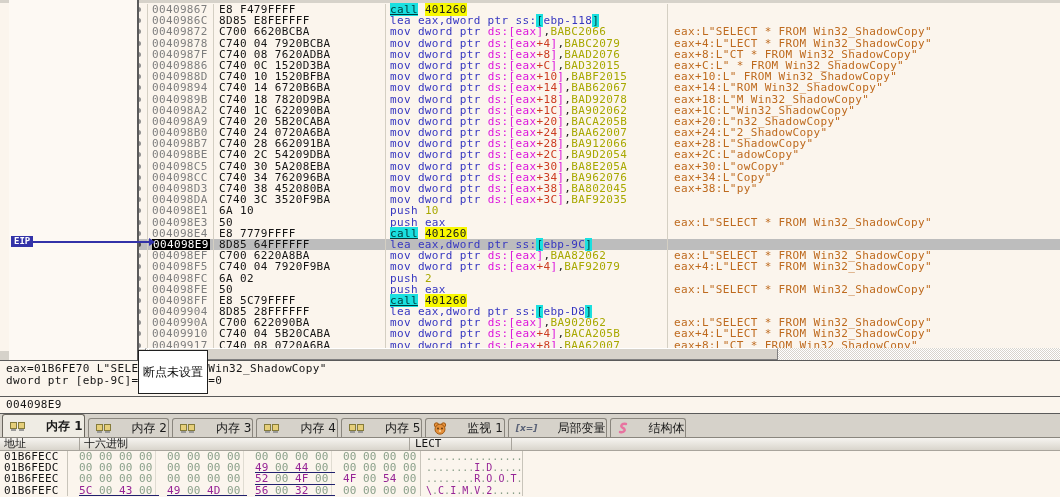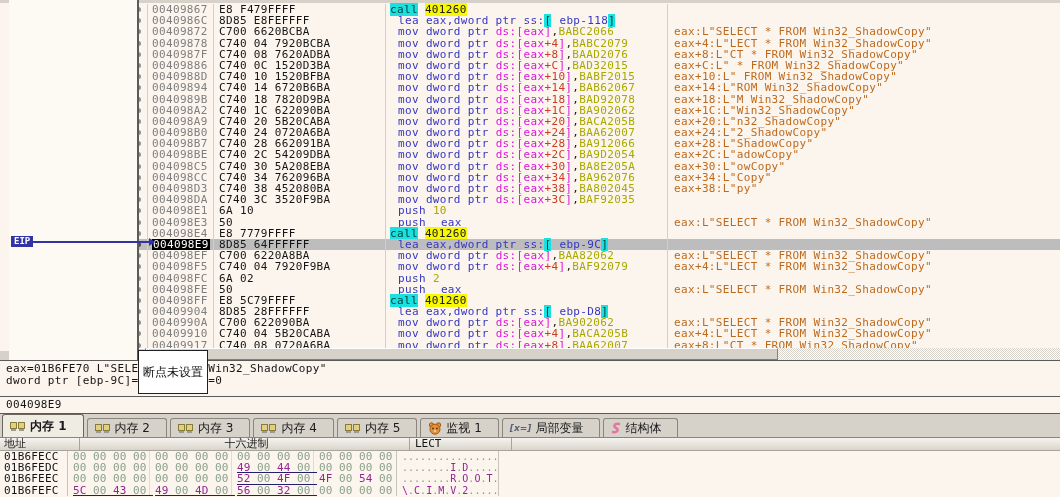--- a/index.html
+++ b/index.html
@@ -20,26 +20,26 @@
   .drow{display:flex;height:11.2px;align-items:center;position:relative;}
   .drow.eip{background:var(--eip_row_bg);}
   .dotcell{width:16px;height:11.2px;flex:0 0 16px;border-right:1px solid #d4cfc3;position:relative;}
   .dot{position:absolute;left:4px;top:3px;width:5px;height:5px;border-radius:50%;background:#8f8f8f;}
   .eip .dot{background:#4a4a4a;}
   .daddr{flex:0 0 66px;width:66px;font:11px/11.2px "DejaVu Sans Mono",monospace;letter-spacing:.35px;color:var(--address_gray);padding-left:4px;border-right:1px solid #d4cfc3;height:11.2px;}
   .daddr .chip{display:inline-block;background:#000;color:#fff;padding:0 1px;}
   .dbytes{flex:0 0 172px;width:172px;font:11px/11.2px "DejaVu Sans Mono",monospace;letter-spacing:.35px;color:var(--opcode);padding-left:5px;border-right:1px solid #d4cfc3;height:11.2px;}
   .dcode{flex:0 0 282px;width:282px;font:11px/11.2px "DejaVu Sans Mono",monospace;letter-spacing:.35px;padding-left:4px;border-right:1px solid #d4cfc3;height:11.2px;white-space:pre;}
   .dcomment{flex:1;font:11px/11.2px "DejaVu Sans Mono",monospace;letter-spacing:.35px;color:var(--comment);padding-left:6px;height:11.2px;white-space:pre;}
-  .tk-mn{color:var(--mnemonic);margin-left:8px;}
+  .tk-mn{color:var(--mnemonic);}
   .tk-seg{color:var(--pointer);}
   .tk-off{color:var(--offset);}
   .tk-val{color:var(--value);}
   .tk-pn{color:#1a1a1a;}
-  .tk-callh{color:#062;background:var(--call_bg);color:#003c3c;}
+  .tk-callh{color:#062;background:var(--call_bg);color:#003c3c;text-decoration:underline;}
   .tk-addrh{color:#1a1a1a;background:var(--calladdr_bg);}
   .tk-hbr{color:#003c3c;background:var(--call_bg);}
 
   
   #eip-marker{position:absolute;left:0;top:236px;width:146px;height:11.2px;z-index:3;display:flex;align-items:center;}
   #eip-box{background:var(--eip_accent);color:#fff;font:bold 9px/11px "DejaVu Sans Mono",monospace;padding:0 3px;margin-left:2px;}
   #eip-line{flex:1;height:2px;background:var(--eip_accent);}
   #eip-head{width:0;height:0;border-top:4px solid transparent;border-bottom:4px solid transparent;border-left:6px solid var(--eip_accent);}
 
   
@@ -61,37 +61,37 @@
   #tooltip{position:absolute;left:138px;top:350px;background:#fff;border:1px solid #202020;
     font:12px/14px "DejaVu Sans",sans-serif;color:#101010;padding:14px 4px;z-index:20;}
 
   
   #addrbox{position:absolute;left:0;top:397px;width:1060px;height:17px;background:var(--pane_bg);
     border-bottom:1px solid #5a5a5a;padding:2px 0 0 6px;font:11px/12px "DejaVu Sans Mono",monospace;letter-spacing:.35px;color:#141414;}
 
   
   #tabbar{position:absolute;left:0;top:414px;width:1060px;height:24px;background:var(--chrome_bg);
     display:flex;align-items:flex-end;padding-left:2px;border-bottom:1px solid #8a867e;}
-  .tab{height:19px;display:flex;align-items:center;gap:4px;padding:0 16px 0 7px;margin-right:3px;
+  .tab{height:19px;display:flex;align-items:center;gap:20px;padding:0 1px 0 7px;margin-right:3px;
     background:var(--chrome_bg);border:1px solid #8a867e;border-bottom:none;border-radius:3px 3px 0 0;
     font:12px/12px "DejaVu Sans",sans-serif;color:#1a1a1a;white-space:nowrap;}
   .tab.active{height:23px;background:#efece4;border-color:#6a665e;font-weight:bold;}
   .tab .ic{display:inline-flex;align-items:center;}
   .locals-ic{font:italic bold 9px/10px "DejaVu Sans",sans-serif;color:#5a6278;}
 
   
   #mempane{position:absolute;left:0;top:438px;width:1060px;height:59px;background:var(--pane_bg);}
   #memheader{height:13px;background:linear-gradient(#f6f4f0,#d9d5cc);border-bottom:1px solid #a8a49c;
     display:flex;font:11px/12px "DejaVu Sans",sans-serif;color:#141414;}
   #memheader .h1{width:80px;padding-left:4px;border-right:1px solid #a8a49c;}
-  #memheader .h2{width:330px;padding-left:4px;border-right:1px solid #a8a49c;text-align:center;}
+  #memheader .h2{width:330px;padding-left:4px;border-right:1px solid #a8a49c;}
   #memheader .h3{width:102px;padding-left:5px;border-right:1px solid #a8a49c;font-family:"DejaVu Sans Mono",monospace;}
   .mrow{display:flex;height:11.2px;align-items:center;}
   .maddr{flex:0 0 68px;width:68px;font:11px/11.2px "DejaVu Sans Mono",monospace;letter-spacing:.2px;color:#141414;padding-left:4px;border-right:1px solid #c8c4ba;height:11.2px;}
-  .mgroup{flex:0 0 82px;width:82px;padding-left:5px;border-right:1px solid #e0dcd2;height:11.2px;display:flex;}
+  .mgroup{flex:0 0 82px;width:82px;padding-left:5px;border-right:1px solid #e0dcd2;height:11.2px;display:flex;margin-left:6px;}
   .mgroup.g4{border-right:1px solid #c8c4ba;width:83px;flex-basis:83px;}
   .mgroup .ulwrap{display:flex;height:11.2px;}
   .mgroup.ul .ulwrap{border-bottom:1px solid var(--underline);}
   .mbyte{width:20px;font:11px/11.2px "DejaVu Sans Mono",monospace;letter-spacing:.2px;}
   .b0{color:var(--zero_byte);}
   .bx{color:var(--data_byte);}
   .mascii{flex:0 0 102px;width:102px;padding-left:5px;border-right:1px solid #c8c4ba;height:11.2px;font:10px/11.2px "DejaVu Sans Mono",monospace;white-space:pre;}
   .a0{color:var(--zero_byte);}
   .ax{color:var(--data_byte);}
 </style>

